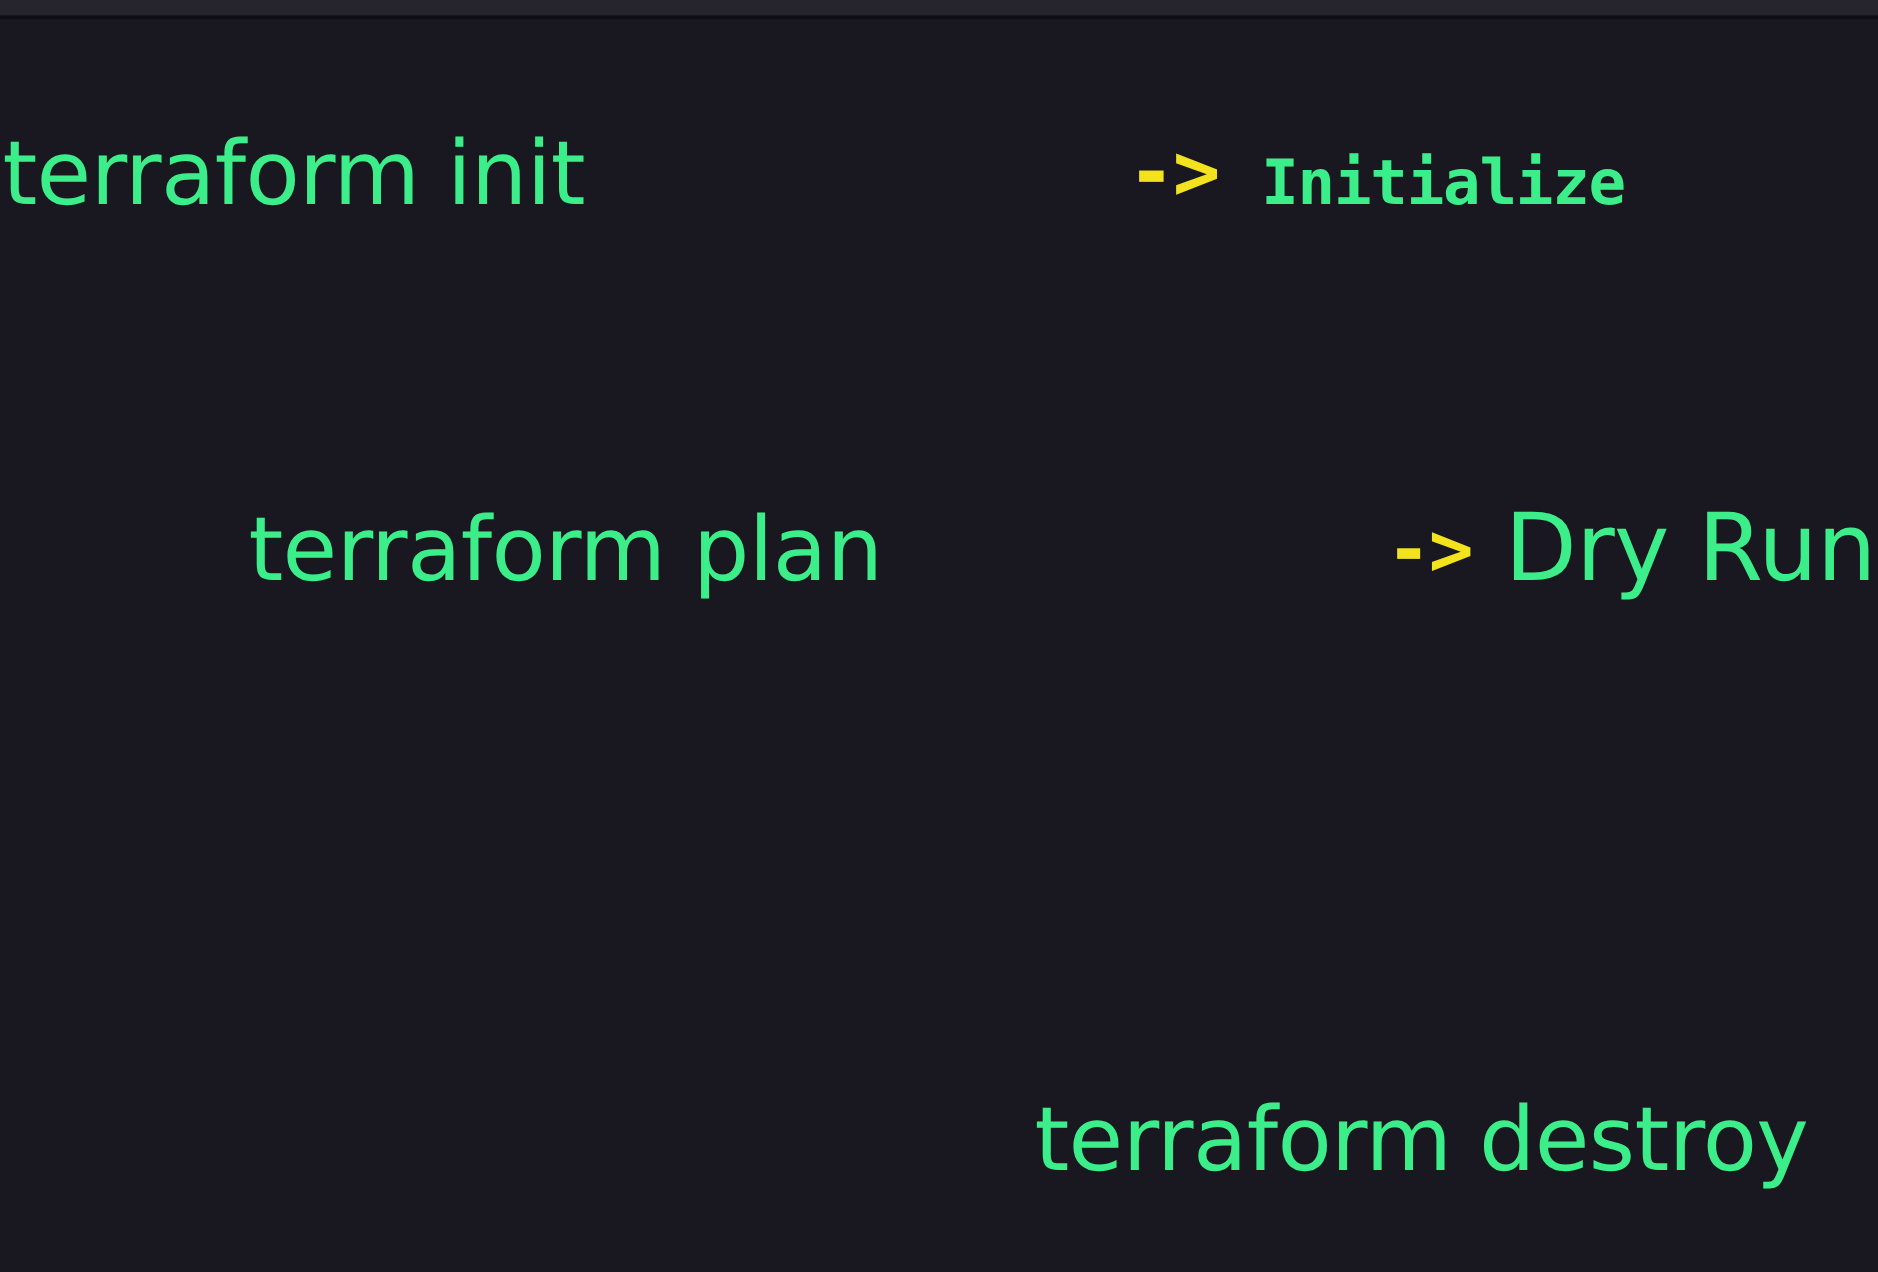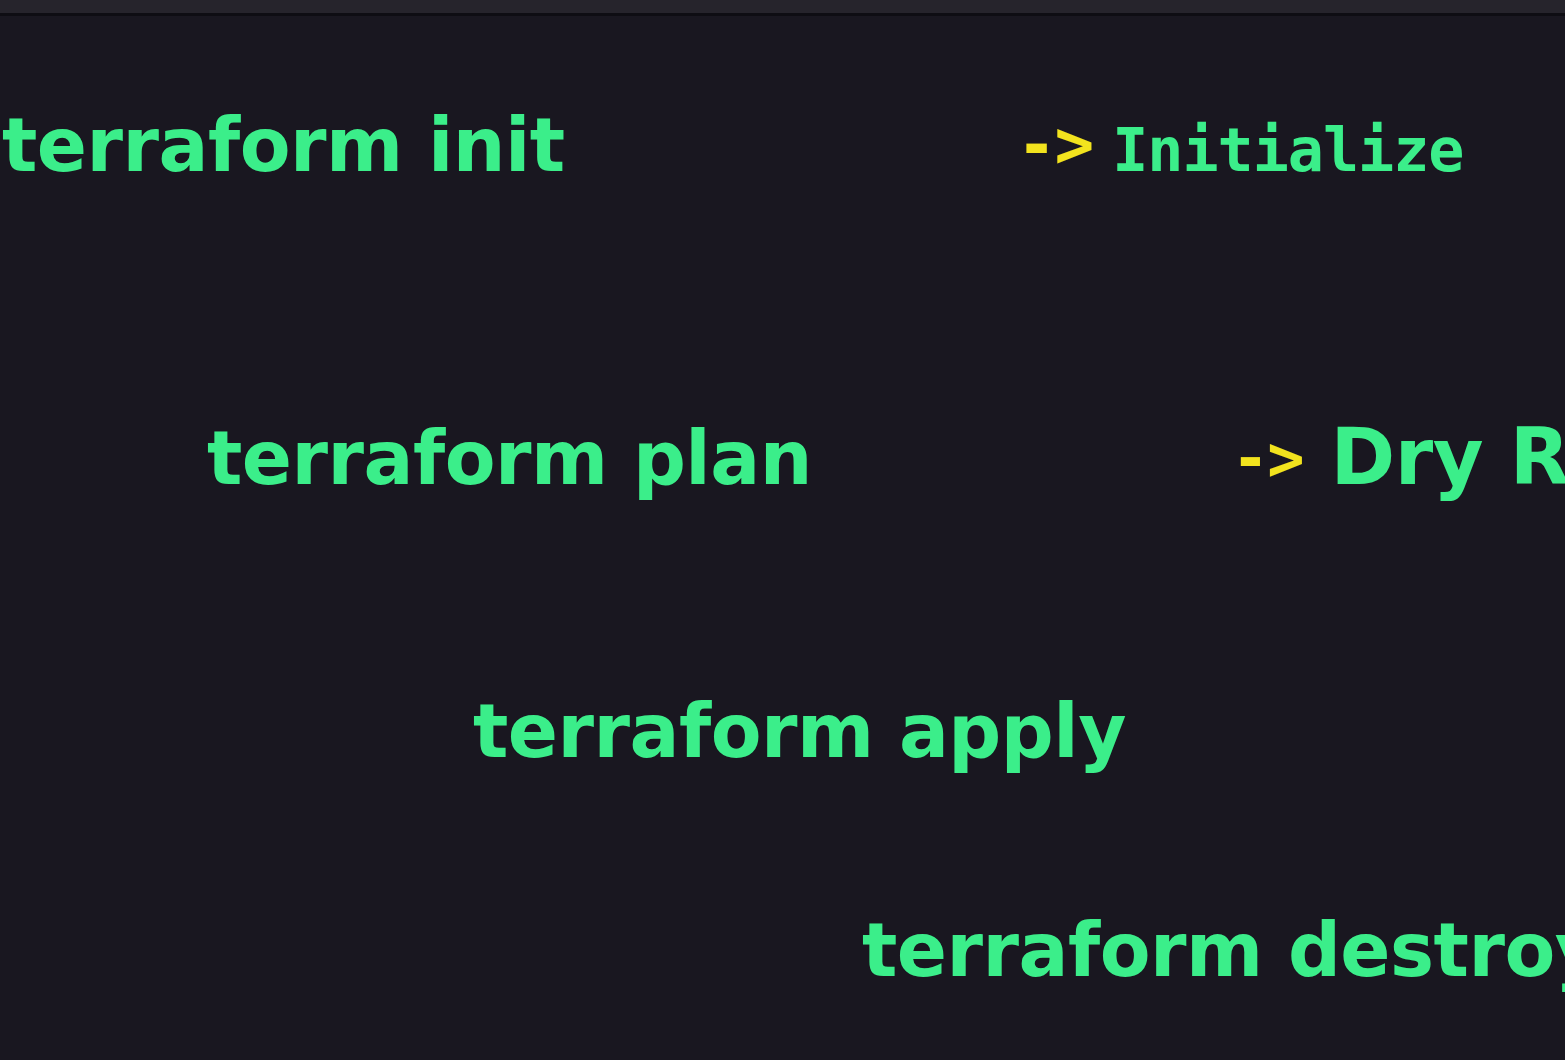--- a/index.html
+++ b/index.html
@@ -49,21 +49,21 @@
 
   .line {
     position: absolute;
     white-space: nowrap;
     line-height: 1;
   }
 
   .cmd,
   .meaning {
     font-family: "DejaVu Sans", sans-serif;
-    font-weight: 700;
+    font-weight: 400;
     color: #3bee8a;
     letter-spacing: -0.5px;
   }
 
   .arrow {
     font-family: "DejaVu Sans Mono", monospace;
     font-weight: 700;
     color: #f2e31e;
     letter-spacing: -2px;
   }
@@ -72,21 +72,21 @@
     font-family: "DejaVu Sans Mono", monospace;
     font-weight: 700;
     color: #3bee8a;
     letter-spacing: -1px;
   }
 
   
   #line-1 { left: 2px;  top: 92px; }
   #line-1 .cmd          { font-size: 74px; }
   #line-1 .arrow        { font-size: 66px; margin-left: 452px; position: relative; top: -4px; }
-  #line-1 .meaning-mono { font-size: 60px; margin-left: 20px; }
+  #line-1 .meaning-mono { font-size: 52px; margin-left: 36px; }
 
   
   #line-2 { left: 207px; top: 402px; }
   #line-2 .cmd     { font-size: 74px; margin-top: 28px; }
   #line-2 .arrow   { font-size: 62px; margin-left: 420px; position: relative; top: -4px; }
   #line-2 .meaning { font-size: 78px; margin-left: 28px; }
 
   
   #line-3 { left: 473px; top: 678px; }
   #line-3 .cmd { font-size: 74px; }
@@ -106,22 +106,19 @@
   <div id="canvas">
 
     <div class="line" id="line-1">
       <span class="cmd">terraform init</span><span class="arrow">-&gt;</span><span class="meaning-mono">Initialize</span>
     </div>
 
     <div class="line" id="line-2">
       <span class="cmd">terraform plan</span><span class="arrow">-&gt;</span><span class="meaning">Dry Run</span>
     </div>
 
-    <div class="line" id="line-3">
-      <span class="cmd">terraform apply</span>
-    </div>
 
     <div class="line" id="line-4">
       <span class="cmd">terraform destroy</span>
     </div>
 
   </div>
 </div>
 
 </body></html>

